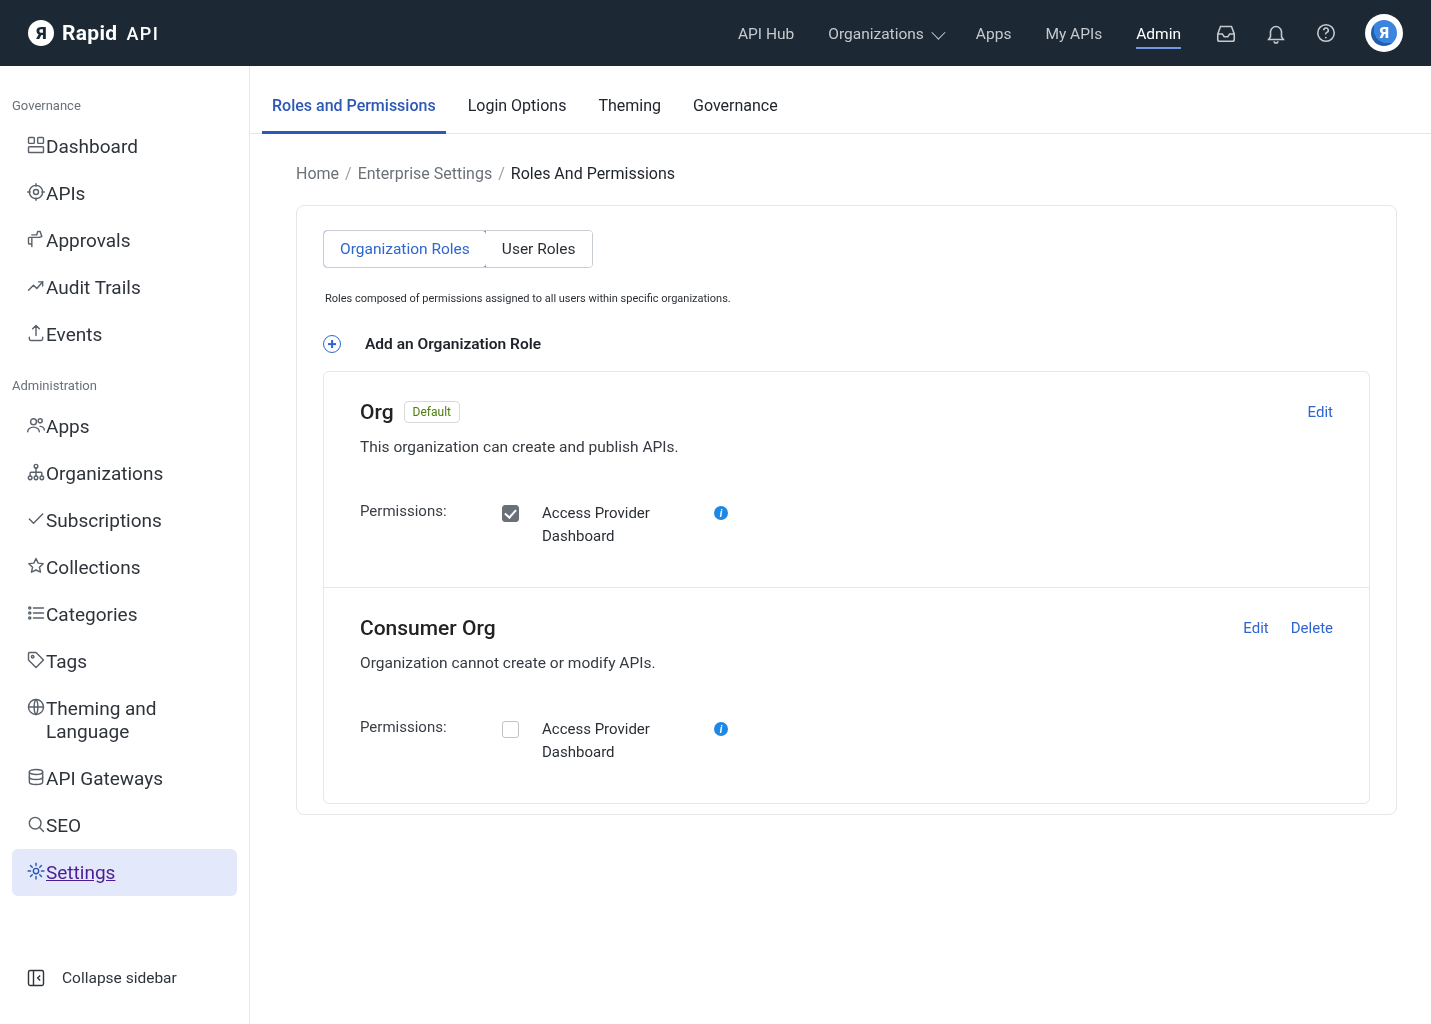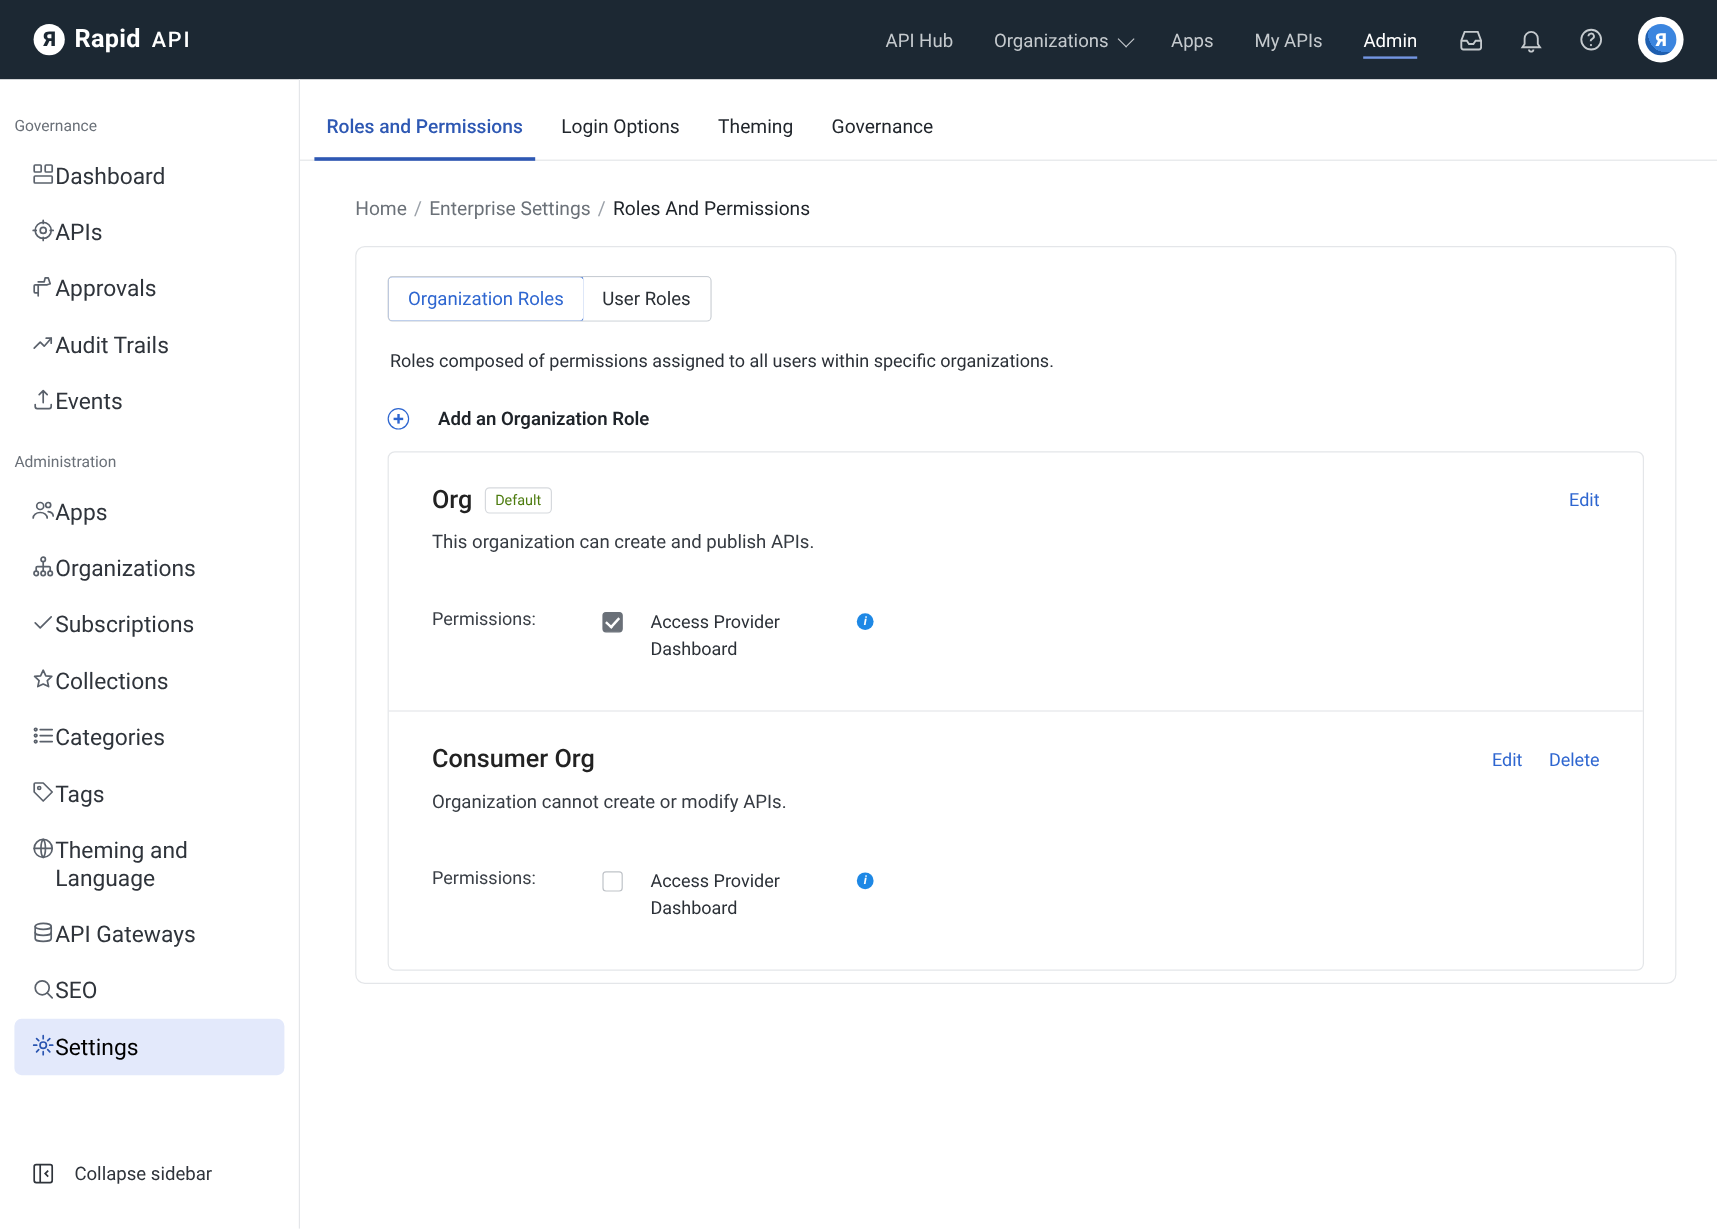--- a/index.html
+++ b/index.html
@@ -137,21 +137,22 @@
     display: flex;
     gap: 0;
     padding: 12px 14px;
     color: #2f343b;
     font-size: 19px;
     border-radius: 6px;
     cursor: pointer;
   }
   .sidebar li.active {
     background: var(--sidebar-active-bg);
-    color: #000000;
+    color: #4c1d95;
+    text-decoration: underline;
   }
   .sidebar li .sb-icon { width: 20px; color: #5a616b; display:inline-flex; }
   .sidebar li.active .sb-icon { color: #2a55b1; }
   .sidebar-footer {
     margin-top: auto;
     padding: 20px 12px 26px;
   }
   .sidebar-footer .collapse {
     display:flex; align-items:center; gap:16px;
     padding: 10px 14px;
@@ -220,21 +221,21 @@
     cursor: pointer;
     background: #fff;
   }
   .role-tab-switch .rt.active {
     color: var(--link-blue);
     border: 1px solid var(--link-blue);
     margin: -1px;
     border-radius: 4px;
   }
 
-  .role-desc { margin: 24px 0 0 2px; font-size: 15px; color:#2b3037;}
+  .role-desc { margin: 24px 0 0 2px; font-size: 11px; color:#2b3037;}
 
   .add-role {
     display: flex;
     align-items: center;
     gap: 24px;
     margin: 30px 0 18px 0;
     font-size: 15.5px;
     font-weight: 600;
     color: #1e2329;
     cursor: pointer;

